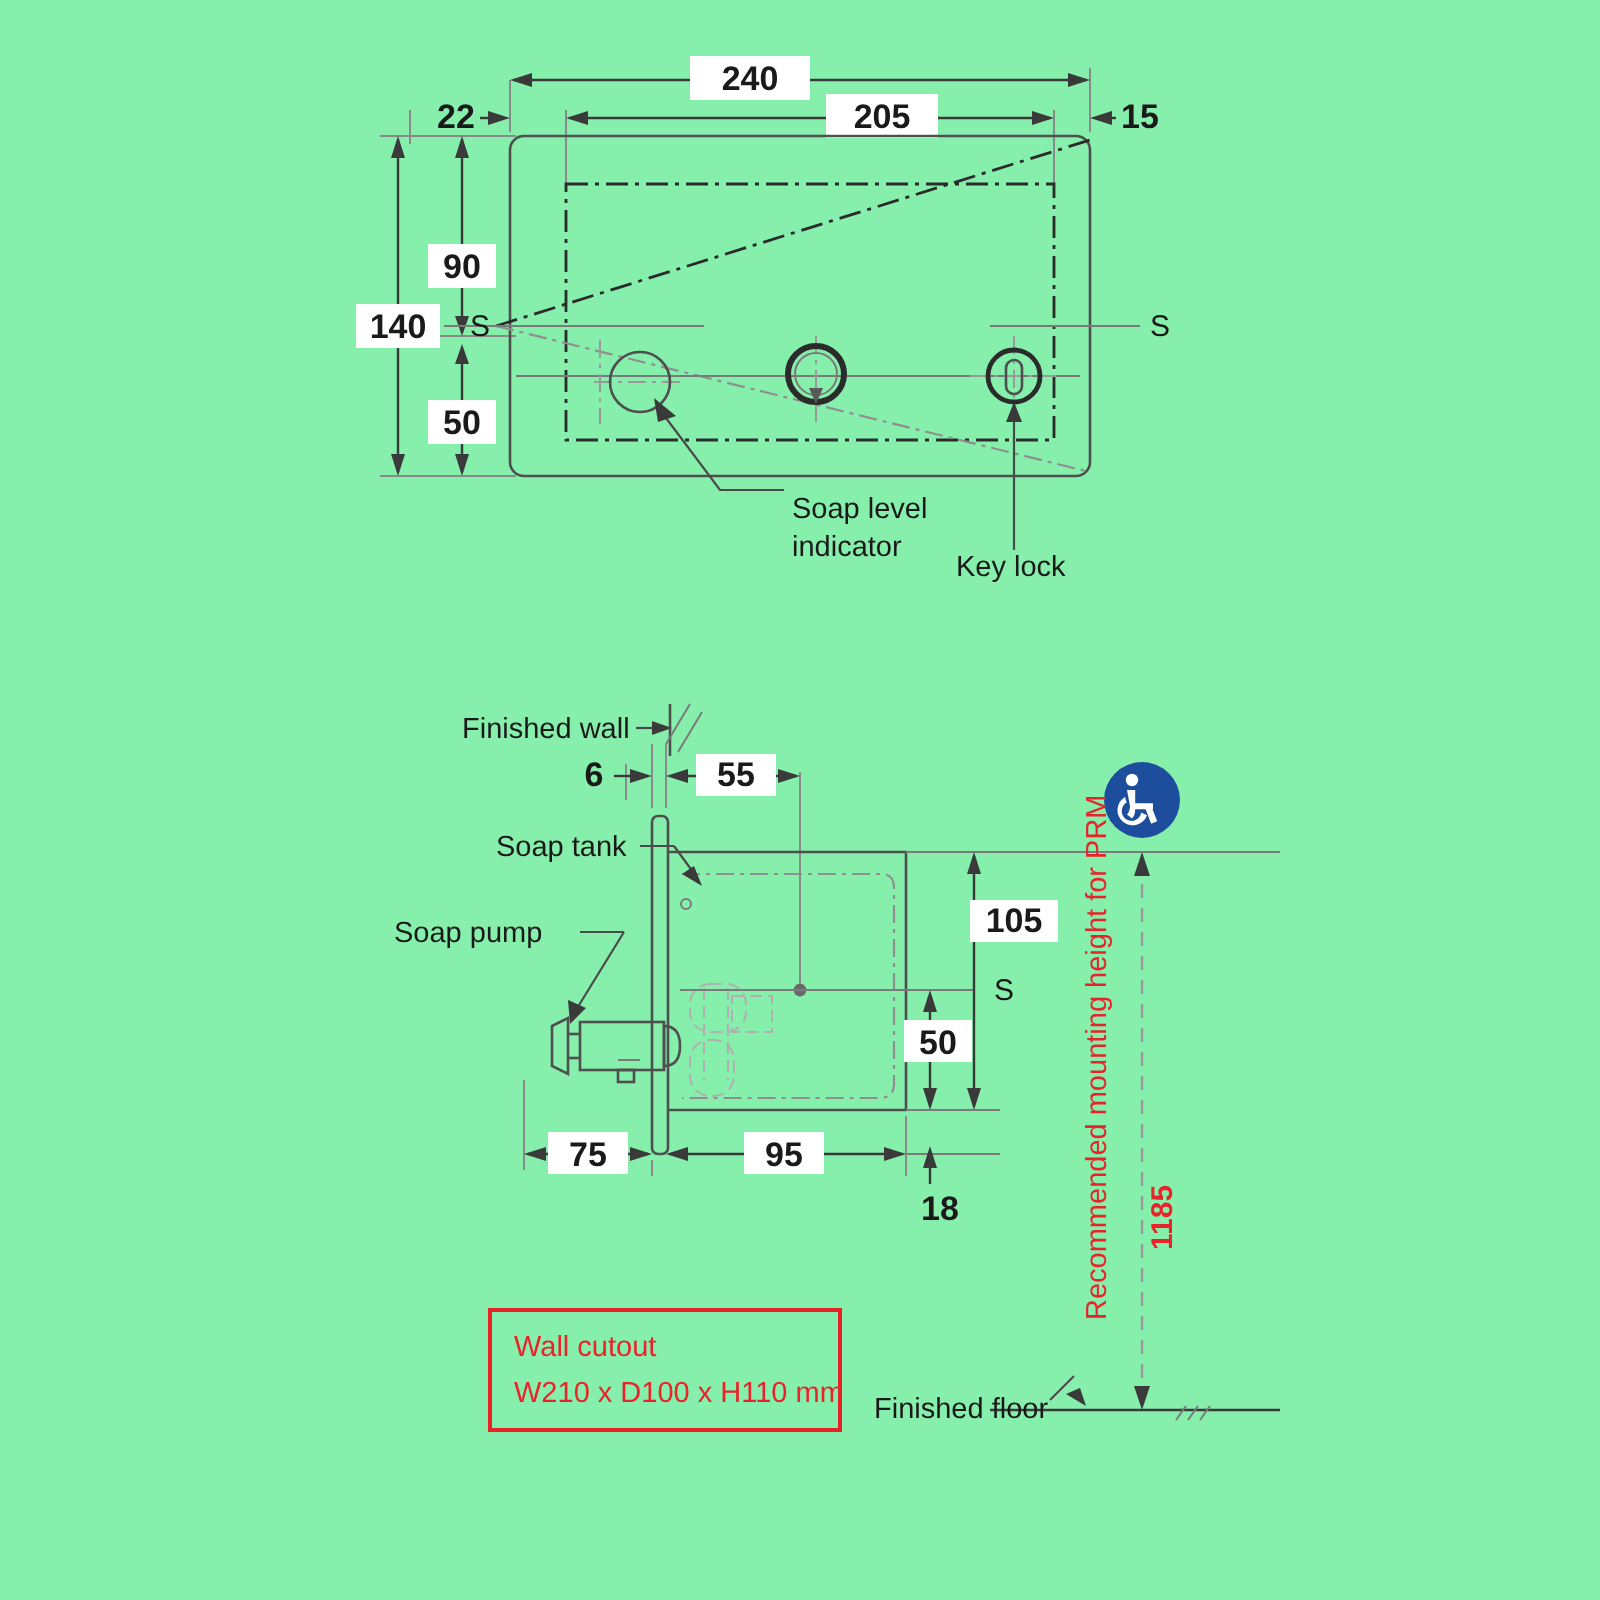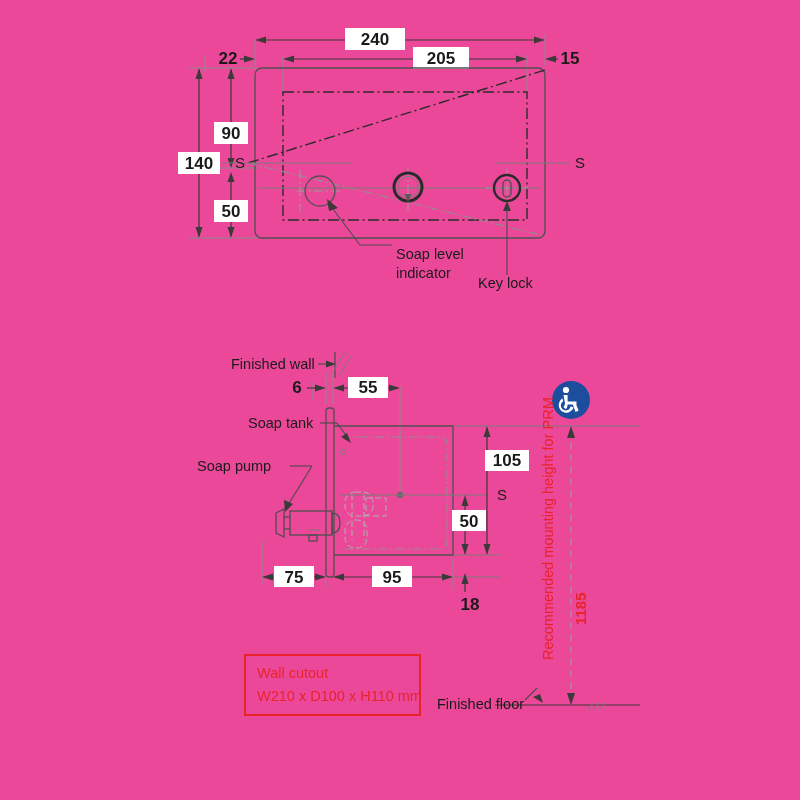--- a/index.html
+++ b/index.html
@@ -8,21 +8,21 @@
     padding: 0;
     background: #ffffff;
   }
   body {
     font-family: "Liberation Sans", sans-serif;
   }
   #sheet {
     position: relative;
     width: 800px;
     height: 800px;
-    background: #ec4899;
+    background: #86efac;
     overflow: hidden;
   }
   #sheet svg {
     position: absolute;
     top: 0;
     left: 0;
   }
   .dim-text {
     font-family: "Liberation Sans", sans-serif;
     font-size: 17px;

